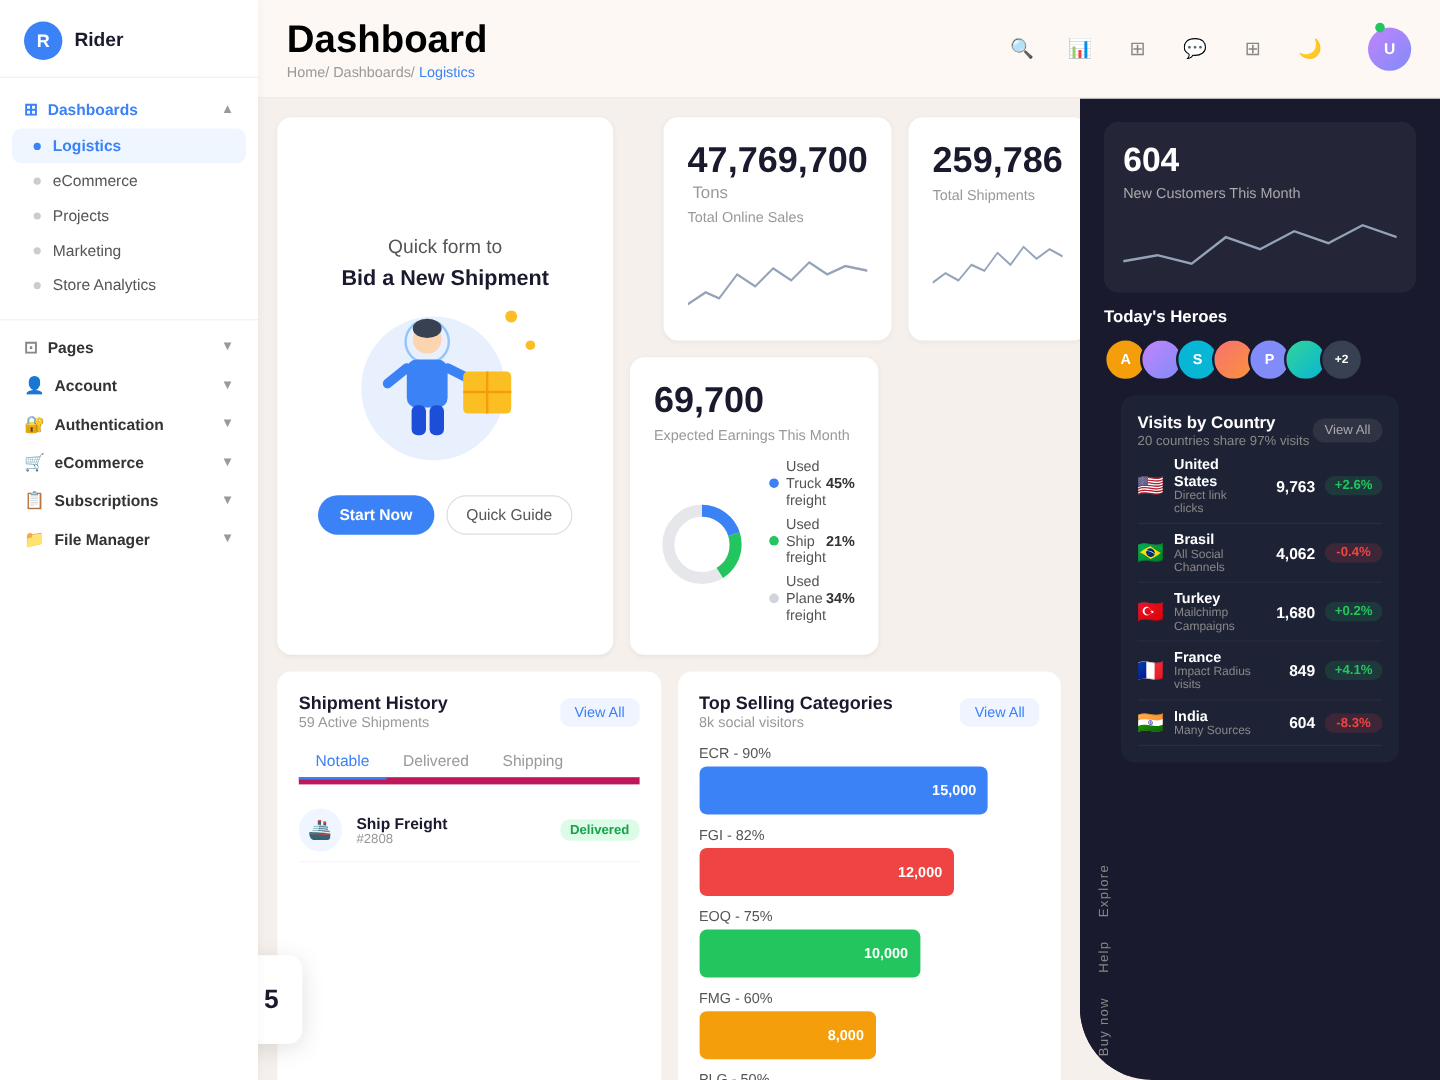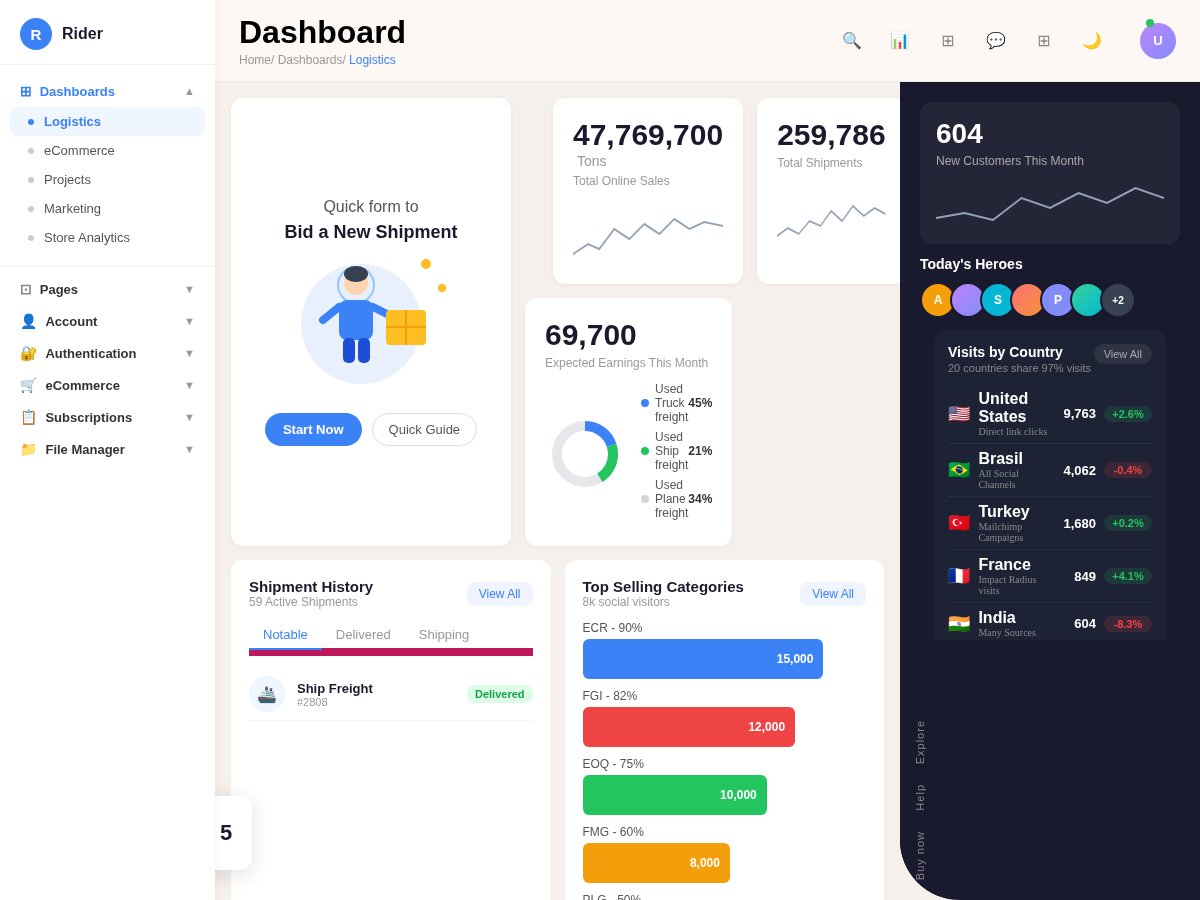--- a/index.html
+++ b/index.html
@@ -267,34 +267,34 @@
     }
     .hero-avatar:first-child { margin-left: 0; }
 
     
     .visits-section {
       background: #1e2235;
       border-radius: 12px;
       padding: 14px;
       margin: 0 14px 14px;
     }
-    .visits-header { display: flex; justify-content: space-between; align-items: flex-start; margin-bottom: 10px; }
+    .visits-header { display: flex; justify-content: space-between; align-items: center; }
     .visits-title { font-size: 14px; font-weight: 700; color: #fff; }
     .visits-subtitle { font-size: 11px; color: #888; margin-top: 2px; }
     .btn-view-all {
       background: rgba(255,255,255,0.08);
       color: #aaa; border: none;
       padding: 4px 10px; border-radius: 12px;
       font-size: 11px; cursor: pointer;
     }
     .country-row { display: flex; align-items: center; gap: 8px; padding: 6px 0; border-bottom: 1px solid rgba(255,255,255,0.05); }
     .country-flag { font-size: 18px; flex-shrink: 0; }
     .country-info { flex: 1; }
-    .country-name { font-size: 16px; font-weight: 600; color: #fff; }
-    .country-source { font-size: 10px; color: #888; font-family: Liberation Serif, serif; }
+    .country-name { font-size: 12px; font-weight: 600; color: #fff; }
+    .country-source { font-size: 10px; color: #888; }
     .country-value { font-size: 13px; font-weight: 600; color: #fff; text-align: right; min-width: 40px; }
     .country-change { font-size: 11px; font-weight: 600; padding: 2px 6px; border-radius: 8px; min-width: 48px; text-align: center; }
     .change-up { background: rgba(34,197,94,0.15); color: #22c55e; }
     .change-down { background: rgba(239,68,68,0.15); color: #ef4444; }
 
     
     .bottom-row {
       display: flex;
       gap: 14px;
     }
@@ -302,21 +302,21 @@
     .shipment-history {
       flex: 1;
       background: #fff;
       border-radius: 12px;
       padding: 18px;
     }
     .section-header { display: flex; align-items: center; justify-content: space-between; margin-bottom: 4px; }
     .section-title { font-size: 15px; font-weight: 700; color: #1a1a2e; }
     .section-subtitle { font-size: 12px; color: #999; }
     .btn-view { background: #f0f4ff; color: #3b82f6; border: none; padding: 5px 12px; border-radius: 8px; font-size: 12px; cursor: pointer; }
-    .tabs { display: flex; gap: 0; margin: 12px 0; border-bottom: 8px solid #be185d; }
+    .tabs { display: flex; gap: 0; margin: 12px 0; border-bottom: 6px solid #be185d; }
     .tab { font-size: 13px; padding: 6px 14px; cursor: pointer; color: #999; font-weight: 500; }
     .tab.active { color: #3b82f6; border-bottom: 2px solid #3b82f6; margin-bottom: -2px; }
     .shipment-item { display: flex; align-items: center; gap: 12px; padding: 8px 0; border-bottom: 1px solid #f5f5f5; }
     .shipment-icon { width: 36px; height: 36px; background: #eff6ff; border-radius: 50%; display: flex; align-items: center; justify-content: center; font-size: 16px; }
     .shipment-info { flex: 1; }
     .shipment-name { font-size: 13px; font-weight: 600; color: #1a1a2e; }
     .shipment-id { font-size: 11px; color: #999; }
     .shipment-status { font-size: 11px; font-weight: 600; padding: 3px 8px; border-radius: 8px; }
     .status-delivered { background: #dcfce7; color: #16a34a; }
 

